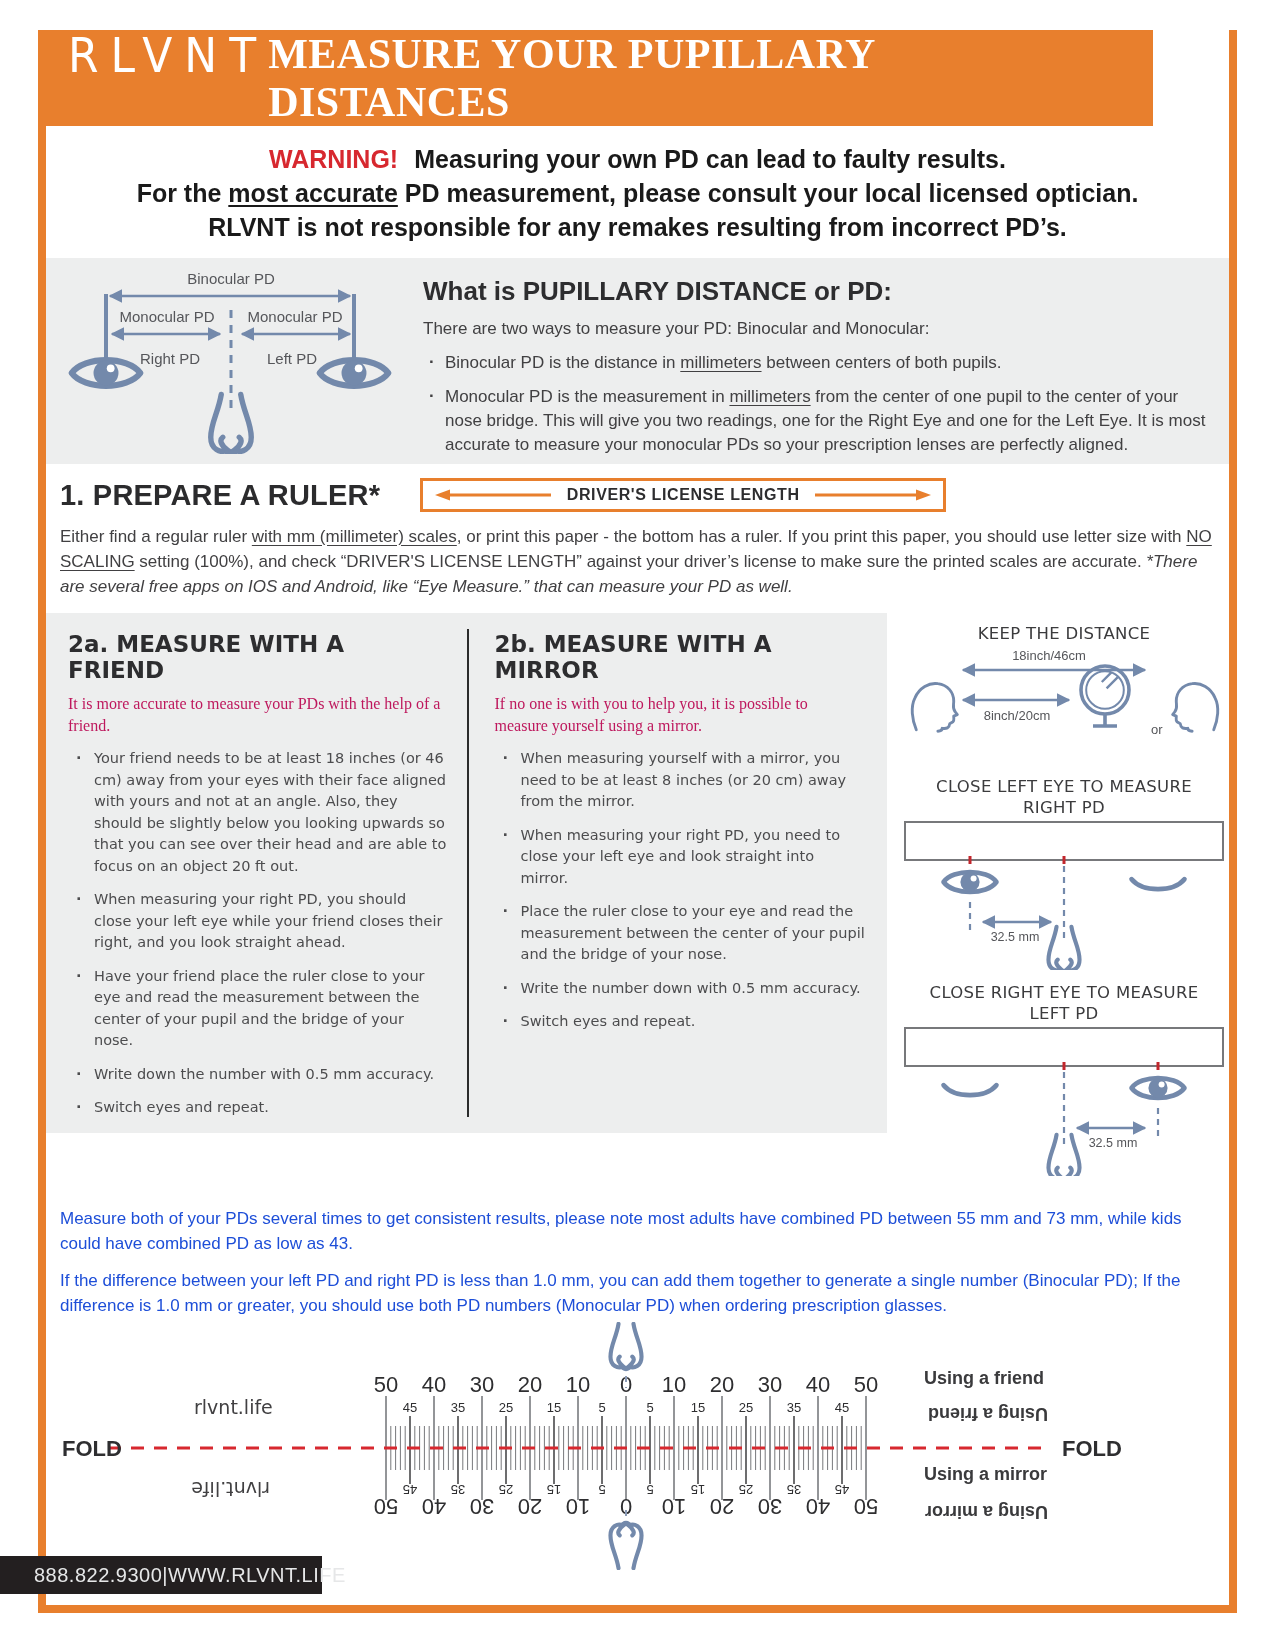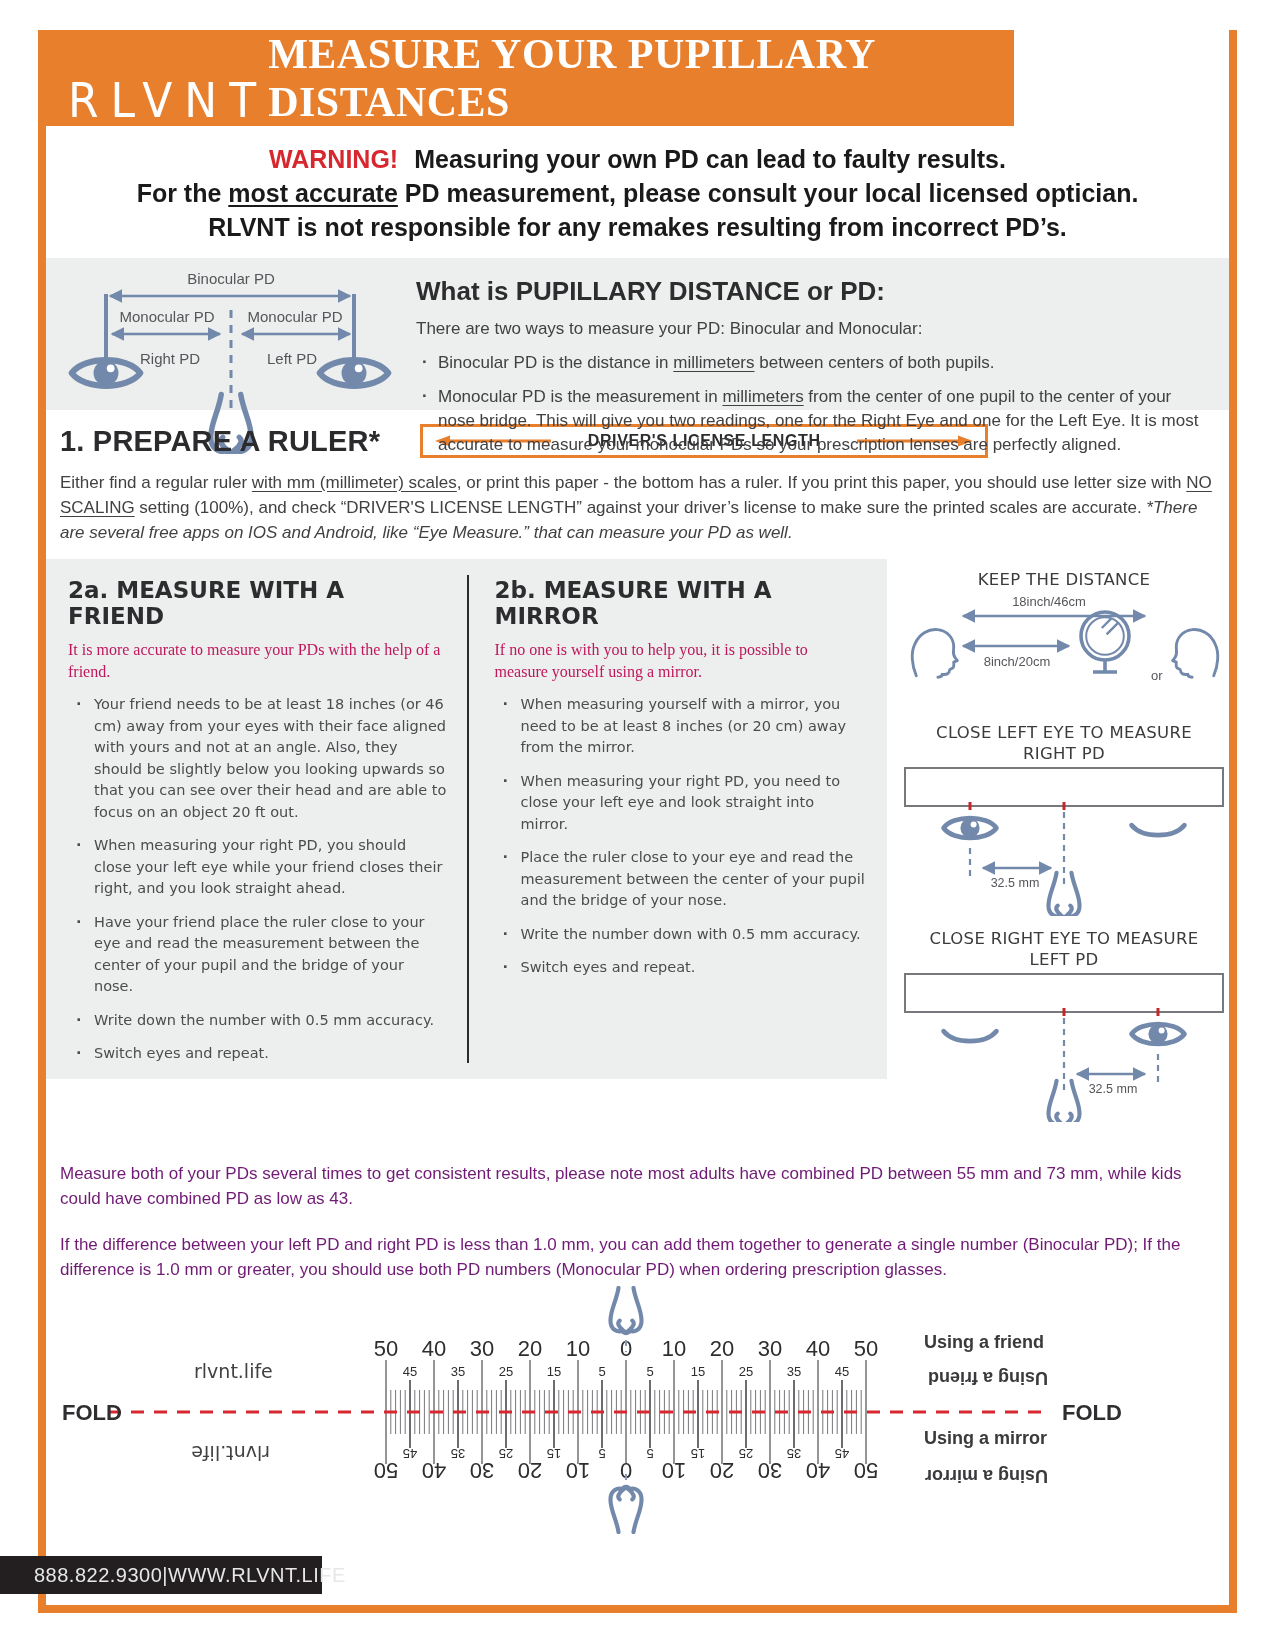--- a/index.html
+++ b/index.html
@@ -1,67 +1,67 @@
 <!DOCTYPE html>
 <html><head>
 <meta charset="utf-8">
 <style>
   html,body{margin:0;padding:0}
   body{width:1275px;height:1650px;background:#fff;font-family:"Liberation Sans",sans-serif;position:relative;overflow:hidden}
   .page{position:relative;width:1275px;height:1650px}
   .frame{position:absolute;left:38px;top:30px;width:1199px;height:1583px;box-sizing:border-box;
          border:8px solid #E87F2D;border-top:none;background:#fff}
-  .header{position:absolute;left:38px;top:30px;width:976px;height:96px;background:#E87F2D;
-          display:flex;align-items:flex-end;justify-content:space-between;padding:0 44px 0 30px;box-sizing:border-box}
+  .header{position:absolute;left:38px;top:30px;width:1115px;height:96px;background:#E87F2D;
+          display:flex;align-items:flex-start;justify-content:space-between;padding:0 44px 0 30px;box-sizing:border-box}
   .logo{color:#fff;font-family:"DejaVu Sans",sans-serif;font-size:44px;letter-spacing:12px;font-weight:normal;transform:scaleY(1.08)}
   .title{color:#fff;font-size:42px;font-weight:bold;letter-spacing:.5px;font-family:Liberation Serif, serif}
   .content{position:absolute;left:46px;top:126px;width:1183px}
 
   
   .warning{padding:16px 30px 12px;text-align:center}
   .wline{font-size:25px;font-weight:bold;color:#1a1a1a;line-height:34px}
   .wred{color:#D7282F;margin-right:16px}
   .u{text-decoration:underline;text-underline-offset:3px}
   .it{font-style:italic}
 
   
-  .panel-what{display:flex;gap:12px;background:#EDEEEE;padding:12px 18px;height:152px;box-sizing:border-box;margin-top:2px}
+  .panel-what{display:flex;gap:19px;background:#EDEEEE;padding:12px 18px;height:206px;box-sizing:border-box;margin-top:2px}
   .panel-what .text{flex:1;padding-left:6px}
   .h-what{font-size:26px;font-weight:bold;color:#2d2d2f;margin:6px 0 10px}
   .body-cond{font-size:17px;color:#414042;line-height:24px}
   ul.dotlist{list-style:none;margin:10px 0 0;padding:0}
   ul.dotlist li{position:relative;padding-left:22px;margin-bottom:10px}
   ul.dotlist li::before{content:"·";position:absolute;left:6px;top:-1px;font-weight:bold}
 
   
   .step1{padding:14px 14px 0}
   .step1-head{display:flex;align-items:center;gap:40px}
   .h-step{font-size:29px;font-weight:bold;color:#2b2b2d;letter-spacing:.2px}
   .license-box{display:flex;align-items:center;justify-content:space-between;border:3px solid #E87F2D;
-               width:568px;height:34px;padding:0 10px;box-sizing:border-box}
+               width:526px;height:34px;padding:0 10px;box-sizing:border-box}
   .lic-text{font-size:16px;font-weight:bold;color:#2d2d2f;letter-spacing:.6px;white-space:nowrap;padding:0 8px}
   .step1 p{margin:12px 0 0;font-size:17px;color:#414042;line-height:25px}
 
   
   .measure-row{display:flex;margin-top:14px}
   .panel-2col{background:#EDEEEE;width:858px;box-sizing:border-box;padding:16px 22px;display:flex;height:520px}
   .col-a{width:50%;padding-right:20px;box-sizing:border-box}
   .col-b{width:50%;padding-left:26px;border-left:2px solid #2b2b2b;box-sizing:border-box}
   .h-col{font-family:"DejaVu Sans",sans-serif;font-size:23px;font-weight:bold;color:#2d2d2f;margin:2px 0 10px}
   .body-wide{font-family:Liberation Serif, serif;font-size:16px;color:#be185d;line-height:21.5px}
   ul.widelist{list-style:none;margin:12px 0 0;padding:0;font-family:"DejaVu Sans",sans-serif;font-size:14.5px;color:#4c4c4e;line-height:21.5px}
   ul.widelist li{position:relative;padding-left:26px;margin-bottom:12px}
   ul.widelist li::before{content:"·";position:absolute;left:8px;top:0;font-weight:bold}
 
   .aside{flex:1;padding:2px 0 0 12px}
   .aside-title{font-family:"DejaVu Sans",sans-serif;font-size:16.5px;color:#3b3b3d;text-align:center;line-height:21px;margin:8px 0 2px;letter-spacing:.3px}
 
   
   .step3{padding:14px 14px 0}
-  .step3 p{margin:21px 0 0;font-size:17px;color:#701a75;line-height:25px}
+  .step3 p{margin:12px 0 0;font-size:17px;color:#1d4ed8;line-height:25px}
 
   
   .ruler-wrap{position:relative;margin-top:4px;height:248px}
 
   
   .footer{position:absolute;left:0;top:1556px;width:322px;height:38px;background:#231F20;color:#E6E7E8;
           display:flex;align-items:center;padding-left:34px;box-sizing:border-box;font-size:20px;letter-spacing:.5px;}
 
   
   svg text{font-family:"Liberation Sans",sans-serif}

